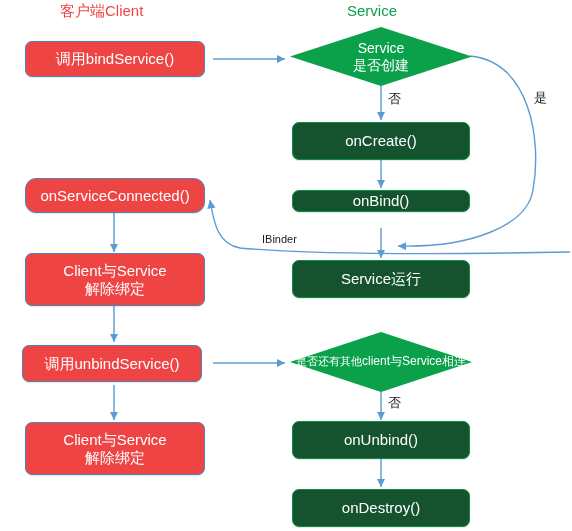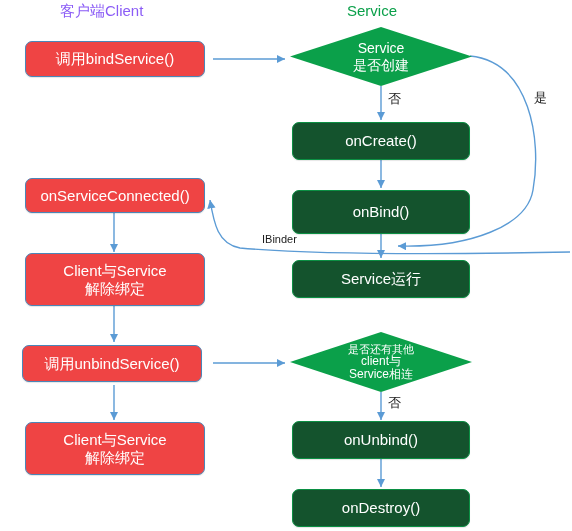--- a/index.html
+++ b/index.html
@@ -60,21 +60,21 @@
     position:relative;
     z-index:2;
   }
   .col-title{
     position:absolute;
     font-size:15px;
     font-weight:400;
     z-index:3;
     white-space:nowrap;
   }
-  .title-client{color:#8b5cf6;}
+  .title-client{color:#ef4444;}
   .title-service{color:#0BA04A;}
   .edge-label{
     position:absolute;
     font-size:13px;
     color:#1a1a1a;
     z-index:4;
     white-space:nowrap;
   }
   .edge-label.small{font-size:11px;margin-left:33px;}
   .t15{font-size:15px;}
@@ -125,21 +125,21 @@
     </g>
   </svg>
 
   <div class="col-title title-client" style="left:60px;top:2px;">客户端Client</div>
   <div class="col-title title-service" style="left:347px;top:2px;">Service</div>
 
   <div class="node box blue t15" style="left:25px;top:41px;width:180px;height:36px;">
     <span>调用bindService()</span>
   </div>
 
-  <div class="node box blue t15" style="left:25px;top:178px;width:180px;height:35px;">
+  <div class="node box blue t15" style="left:25px;top:178px;width:180px;height:35px;border-radius:11px;">
     <span>onServiceConnected()</span>
   </div>
 
   <div class="node box blue t15" style="left:25px;top:253px;width:180px;height:53px;flex-direction:column;">
     <span>Client与Service</span>
     <span>解除绑定</span>
   </div>
 
   <div class="node box blue t15" style="left:22px;top:345px;width:180px;height:37px;">
     <span>调用unbindService()</span>
@@ -155,31 +155,31 @@
     <span class="dlabel t14" style="display:flex;flex-direction:column;">
       <span>Service</span>
       <span>是否创建</span>
     </span>
   </div>
 
   <div class="node box green t15" style="left:292px;top:122px;width:178px;height:38px;">
     <span>onCreate()</span>
   </div>
 
-  <div class="node box green t15" style="left:292px;top:190px;width:178px;height:44px;text-align:right;">
+  <div class="node box green t15" style="left:292px;top:190px;width:178px;height:22px;text-align:right;">
     <span>onBind()</span>
   </div>
 
   <div class="node box green t15" style="left:292px;top:260px;width:178px;height:38px;">
     <span>Service运行</span>
   </div>
 
   <div class="node diamond" style="left:290px;top:332px;width:182px;height:60px;">
     <span class="dshape"></span>
-    <span class="dlabel t11" style="display:flex;flex-direction:column;line-height:1.1;">
+    <span class="dlabel t11" style="display:flex;flex-direction:row;line-height:1.1;">
       <span class="t11">是否还有其他</span>
       <span class="t10">client与</span>
       <span class="t10">Service相连</span>
     </span>
   </div>
 
   <div class="node box green t15" style="left:292px;top:489px;width:178px;height:38px;">
     <span>onDestroy()</span>
   </div>
 

